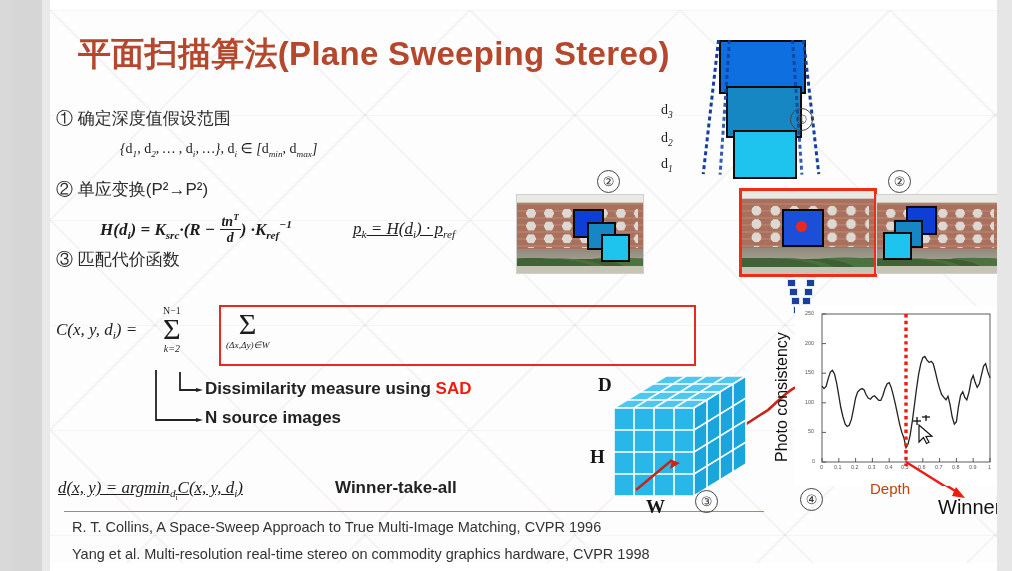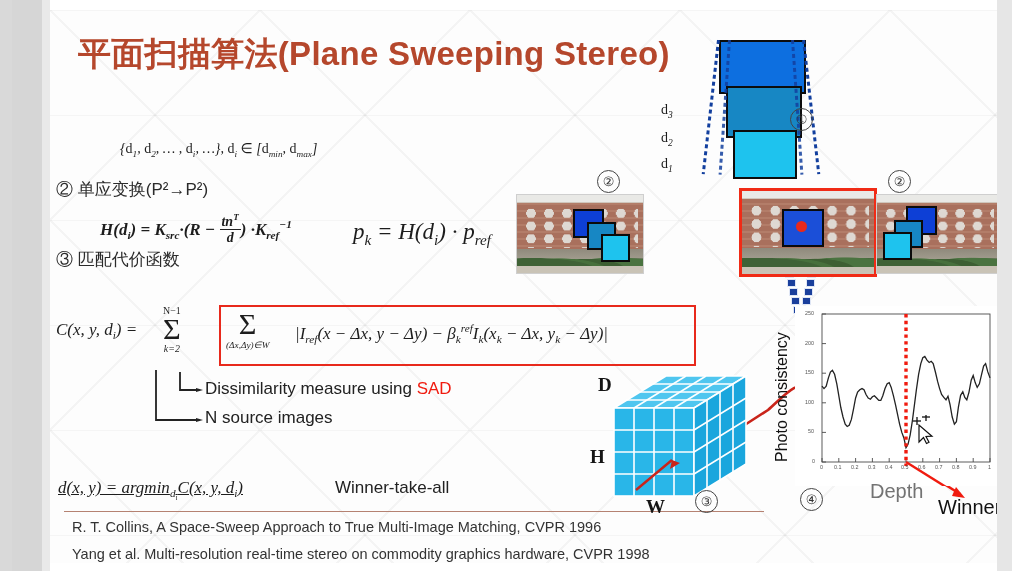--- a/index.html
+++ b/index.html
@@ -45,21 +45,21 @@
   .formula .up{font-style:normal;}
   sub,sup{font-style:italic;}
   sub{font-size:.66em;}
   sup{font-size:.66em;}
 
   
   #cost-box{
     position:absolute;z-index:3;border:2px solid #e8291c;background:transparent;
   }
 
-  .annot{position:absolute;z-index:3;font-size:17px;color:#222;white-space:nowrap;}
+  .annot{position:absolute;z-index:3;font-size:17px;color:#222;white-space:nowrap;font-weight:bold;}
   .annot .sad{color:#f01b0f;}
 
   .ref{
     position:absolute;z-index:3;font-size:14.5px;color:#333;white-space:nowrap;
   }
   #ref-rule{
     position:absolute;z-index:3;height:1px;background:#b58272;
   }
 
   
@@ -124,67 +124,65 @@
     position:absolute;z-index:6;font-family:"Liberation Serif", serif;
     font-weight:bold;font-size:19px;color:#151515;
   }
 
   
   #plot{position:absolute;z-index:4;background:#ffffff;}
   #ylab{
     position:absolute;z-index:6;transform:rotate(-90deg);transform-origin:left top;
     font-size:16px;color:#111;white-space:nowrap;
   }
-  #xlab{position:absolute;z-index:6;font-size:20px;color:#737373;}
+  #xlab{position:absolute;z-index:6;font-size:15px;color:#c2410c;}
   #winner{position:absolute;z-index:6;font-size:20px;color:#111;}
   .tick{position:absolute;font-size:5.4px;color:#555;font-family:"Liberation Sans",sans-serif;}
   #cursor{position:absolute;z-index:8;}
 </style>
 </head>
 <body>
 
 <div id="slide-frame">
 <div id="slide">
 
   <div id="title">平面扫描算法(Plane Sweeping Stereo)</div>
 
+  <div class="step-head" style="left:6px;top:97px;">① 确定深度值假设范围</div>
   <div class="formula" style="left:70px;top:130px;font-size:14px;">
     {<span class="up">d</span><sub>1</sub>, <span class="up">d</span><sub>2</sub>, … , <span class="up">d</span><sub>i</sub>, …}, <span class="up">d</span><sub>i</sub> <span class="up">∈</span> [<span class="up">d</span><sub>min</sub>, <span class="up">d</span><sub>max</sub>]
   </div>
 
   <div class="step-head" style="left:6px;top:168px;">② 单应变换(P²→P²)</div>
   <div class="formula" style="left:50px;top:203px;font-size:17px;font-weight:bold;">
     <b>H</b>(d<sub>i</sub>) = K<sub>src</sub>·(R − <span style="display:inline-block;text-align:center;vertical-align:-0.45em;">
       <span style="display:block;border-bottom:1.3px solid #222;line-height:1.05;font-size:.82em;padding:0 2px;">tn<sup>T</sup></span>
       <span style="display:block;line-height:1.15;font-size:.82em;">d</span></span>) ·K<sub>ref</sub><sup>−1</sup>
   </div>
-  <div class="formula" style="left:303px;top:209px;font-size:23px;">
+  <div class="formula" style="left:303px;top:209px;font-size:17px;text-decoration:underline;">
     p<sub>k</sub> = H(d<sub>i</sub>) · p<sub>ref</sub>
   </div>
 
   <div class="step-head" style="left:6px;top:238px;">③ 匹配代价函数</div>
 
   <div id="cost-box" style="left:169px;top:295px;width:473px;height:57px;"></div>
 
   <div class="formula" style="left:6px;top:310px;font-size:17px;">
     C(x, y, d<sub>i</sub>) =
   </div>
 
   <div class="formula" style="left:113px;top:296px;font-size:16px;text-align:center;font-style:normal;">
     <span style="display:block;font-size:.62em;line-height:1;">N−1</span>
     <span style="display:block;font-size:1.9em;line-height:.92;">Σ</span>
     <span style="display:block;font-size:.62em;line-height:1;font-style:italic;">k=2</span>
   </div>
 
   <div class="formula" style="left:176px;top:299px;font-size:16px;text-align:center;font-style:normal;">
     <span style="display:block;font-size:1.9em;line-height:1.05;">Σ</span>
     <span style="display:block;font-size:.58em;line-height:1;font-style:italic;">(Δx,Δy)∈W</span>
-  </div>
-  <div class="formula" style="left:245px;top:312px;font-size:17px;">
-    |I<sub>ref</sub>(x − Δx, y − Δy) − β<sub>k</sub><sup>ref</sup>I<sub>k</sub>(x<sub>k</sub> − Δx, y<sub>k</sub> − Δy)|
   </div>
 
   <svg class="layer" style="left:100px;top:358px;" width="150" height="58">
     <path d="M6,2 L6,52 L48,52" stroke="#222" stroke-width="1.8" fill="none"></path>
     <path d="M46,50 l7,2 l-7,2 z" fill="#222"></path>
     <path d="M30,4 L30,22 L48,22" stroke="#222" stroke-width="1.8" fill="none"></path>
     <path d="M46,20 l7,2 l-7,2 z" fill="#222"></path>
   </svg>
   <div class="annot" style="left:155px;top:369px;">
     <span>Dissimilarity measure using </span><span class="sad">SAD</span>

